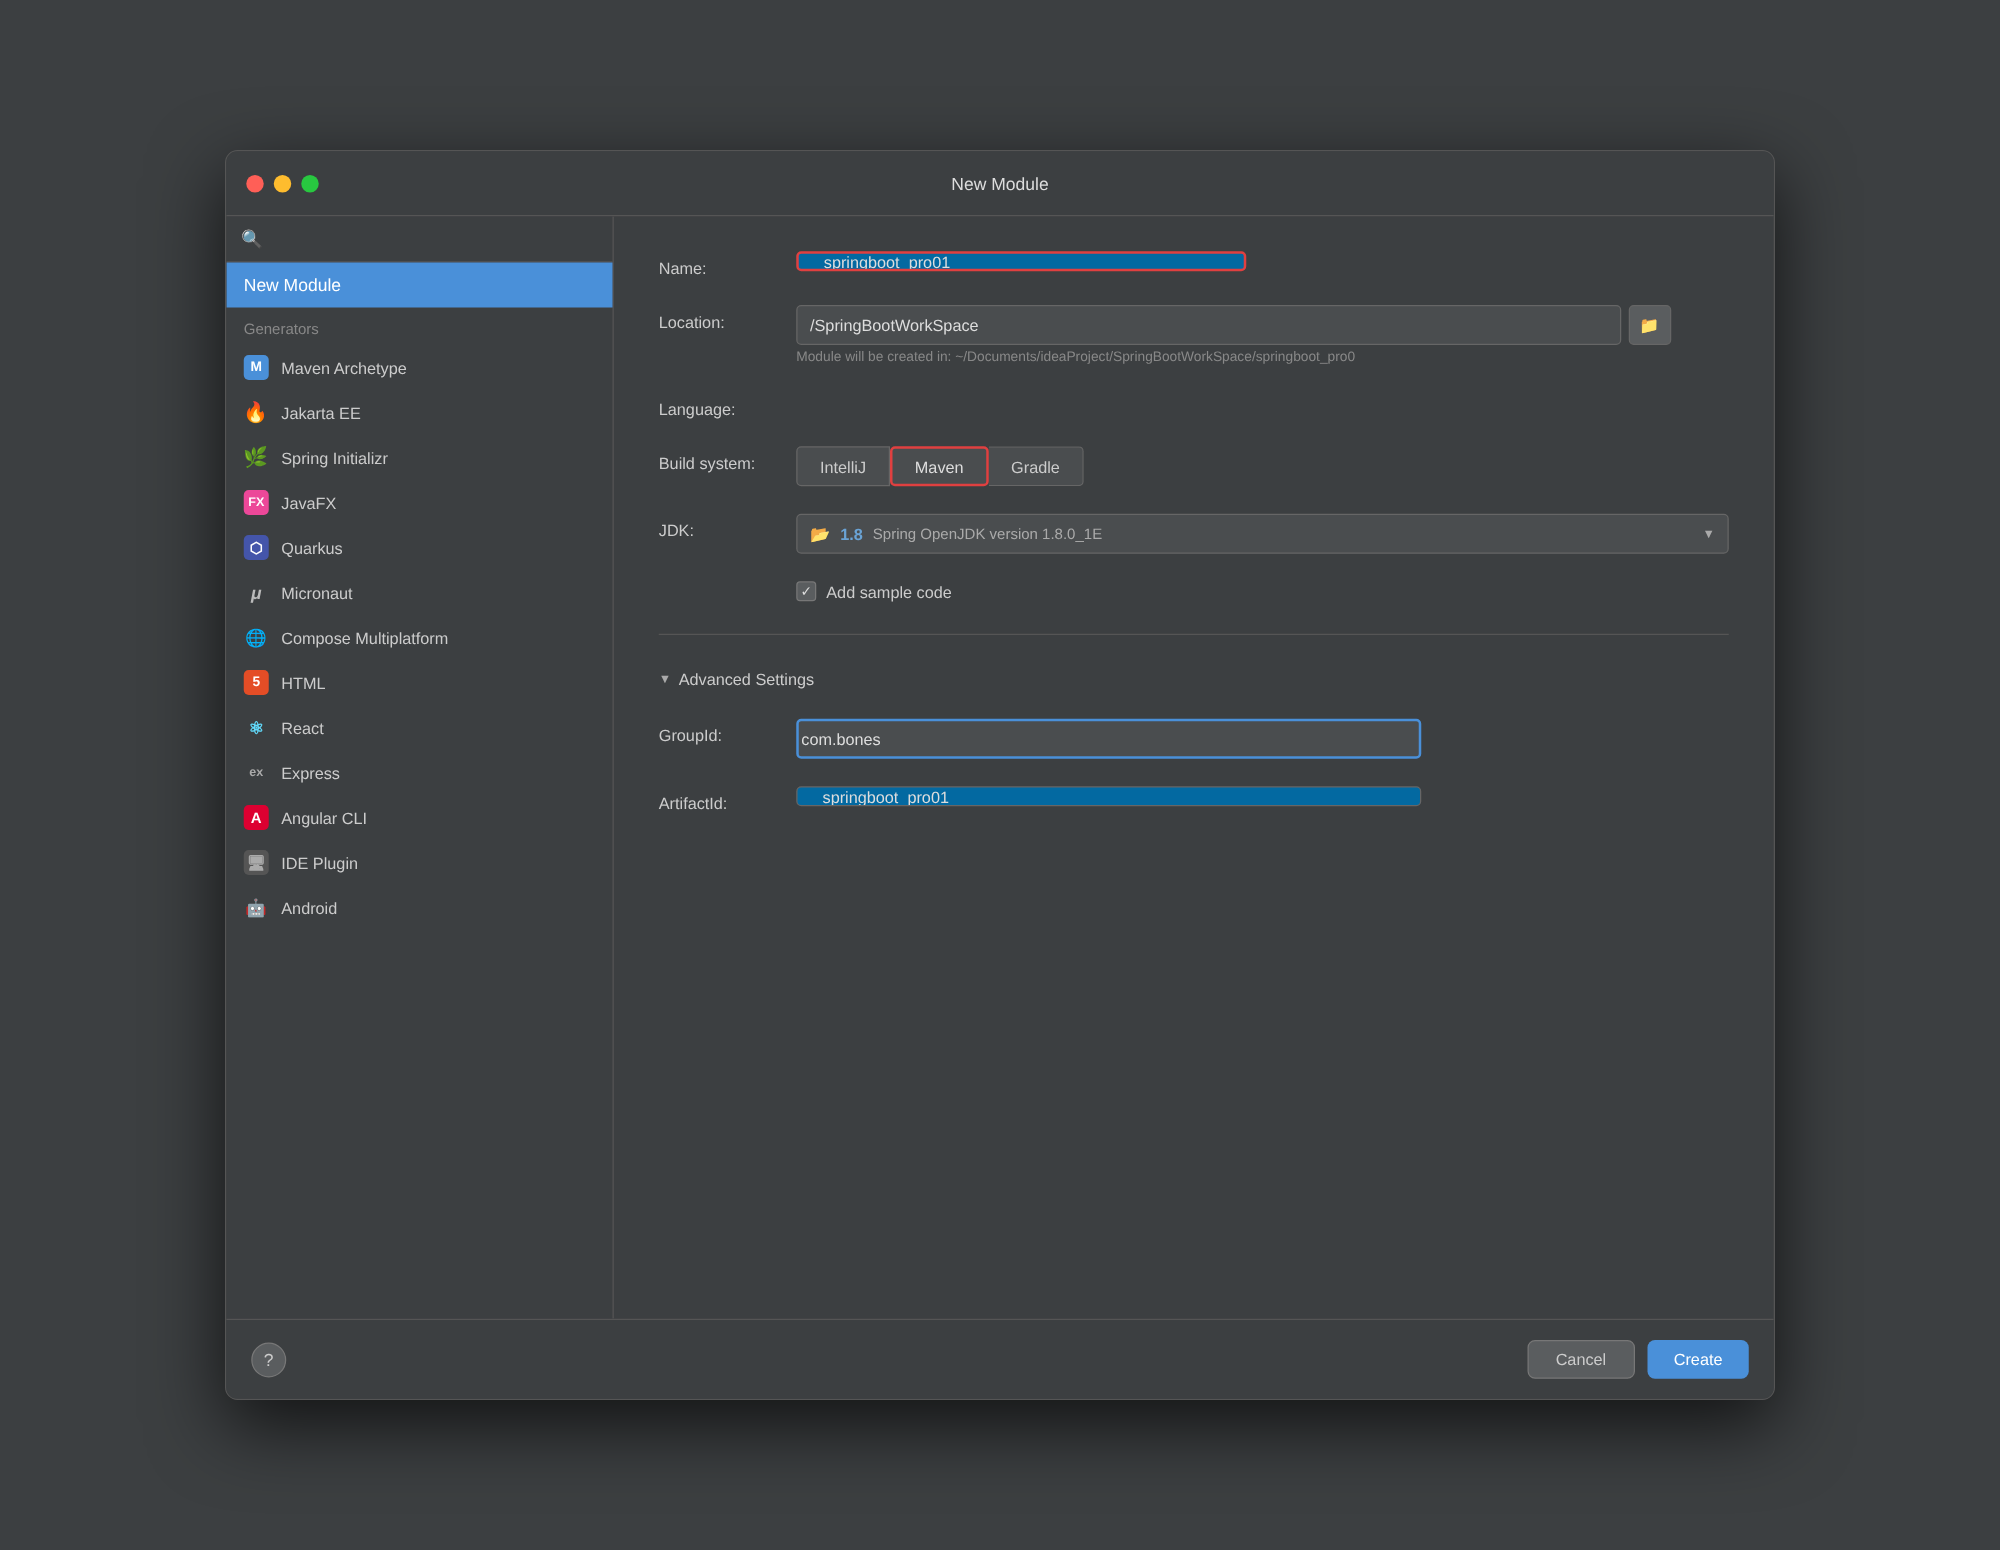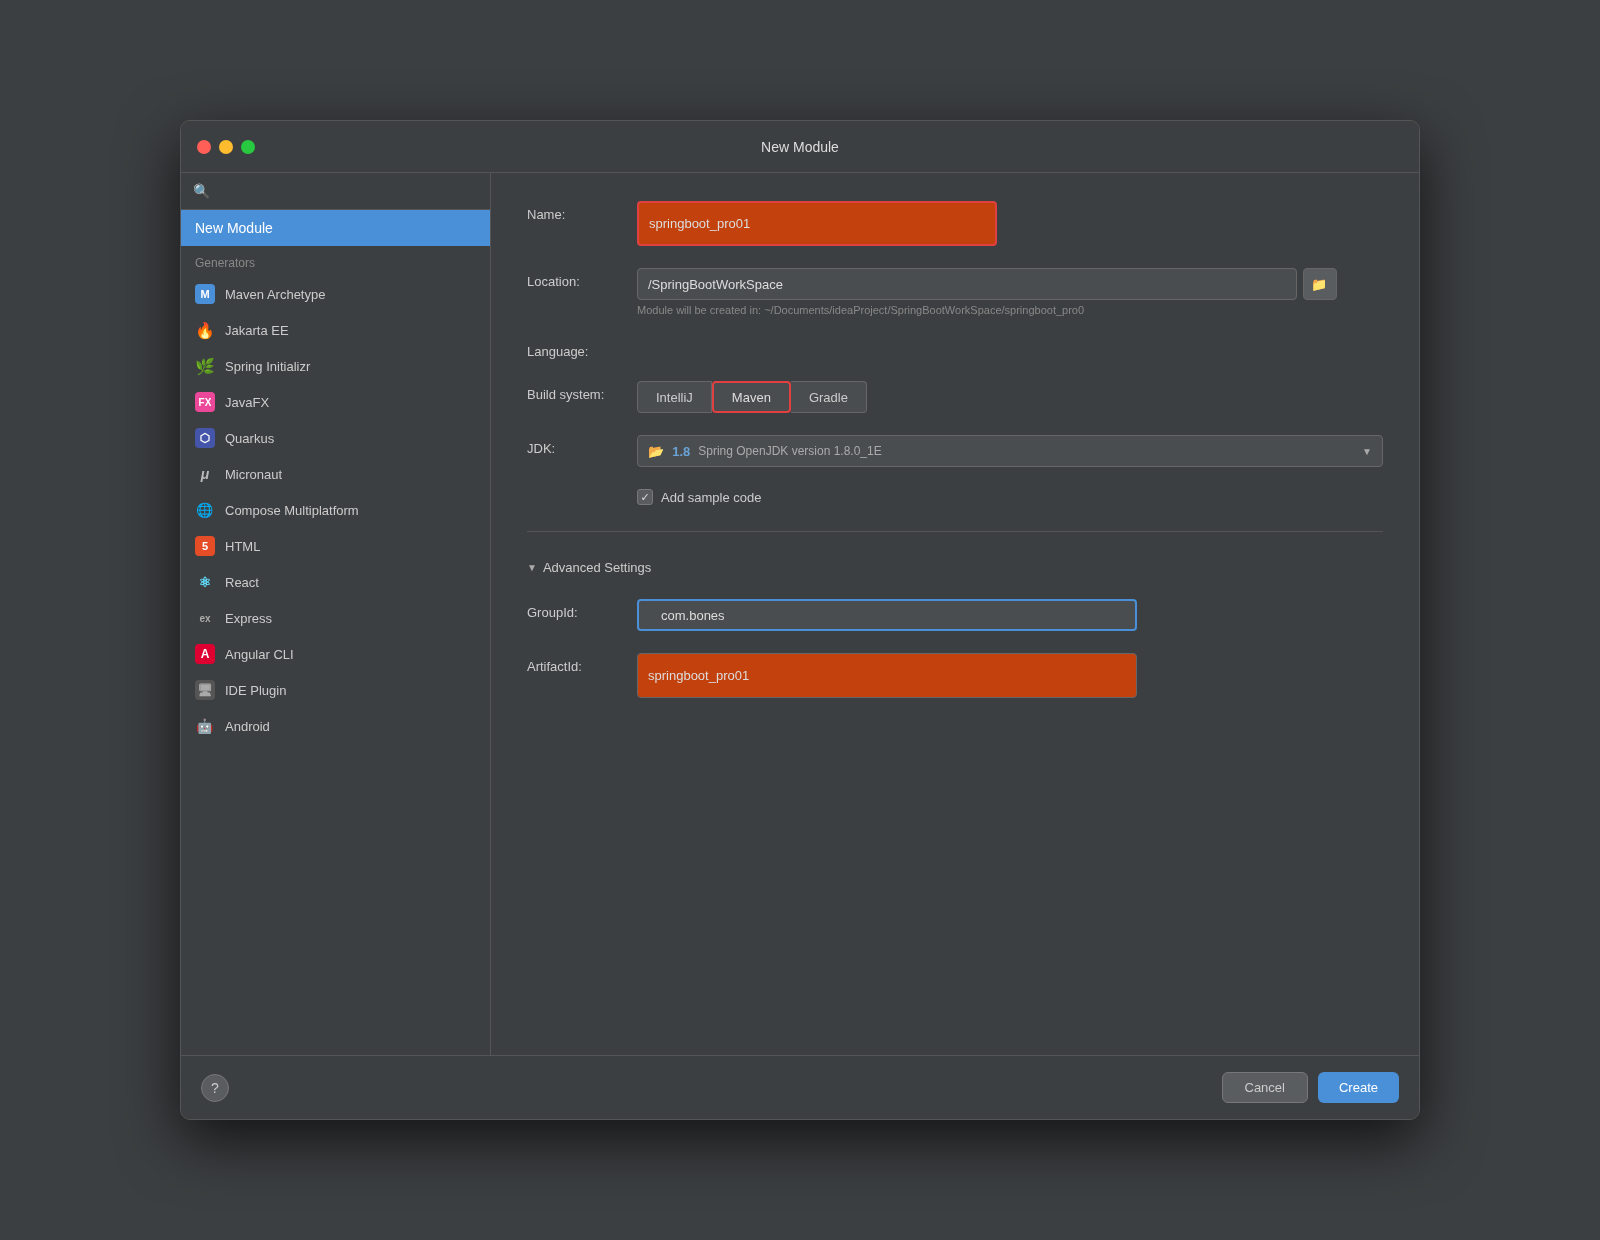--- a/index.html
+++ b/index.html
@@ -156,29 +156,29 @@
       min-width: 110px;
       padding-top: 6px;
     }
     .form-controls {
       flex: 1;
       display: flex;
       flex-direction: column;
       gap: 4px;
     }
     .input-field {
-      background: #c2410c;
+      background: #0369a1;
       border: 1px solid #666;
       border-radius: 4px;
       color: #ddd;
       font-size: 13px;
-      padding: 5px 10px;
+      padding: 5px 20px;
       outline: none;
       width: 360px;
-      height: 45px;
+      height: 16px;
     }
     .input-field.red-border {
       border: 2px solid #e04040;
       border-radius: 4px;
     }
 
     
     .location-wrapper {
       display: flex;
       align-items: center;
@@ -333,21 +333,21 @@
       font-size: 10px;
       color: #aaa;
     }
 
     .groupid-input {
       background: #4a4d4f;
       border: 2px solid #4A90D9;
       border-radius: 4px;
       color: #ddd;
       font-size: 13px;
-      padding: 5px 22px;
+      padding: 5px 2px;
       width: 500px;
       height: 32px;
       outline: none;
     }
 
     
     .bottom-bar {
       height: 64px;
       background: #3c3f41;
       border-top: 1px solid #555;

